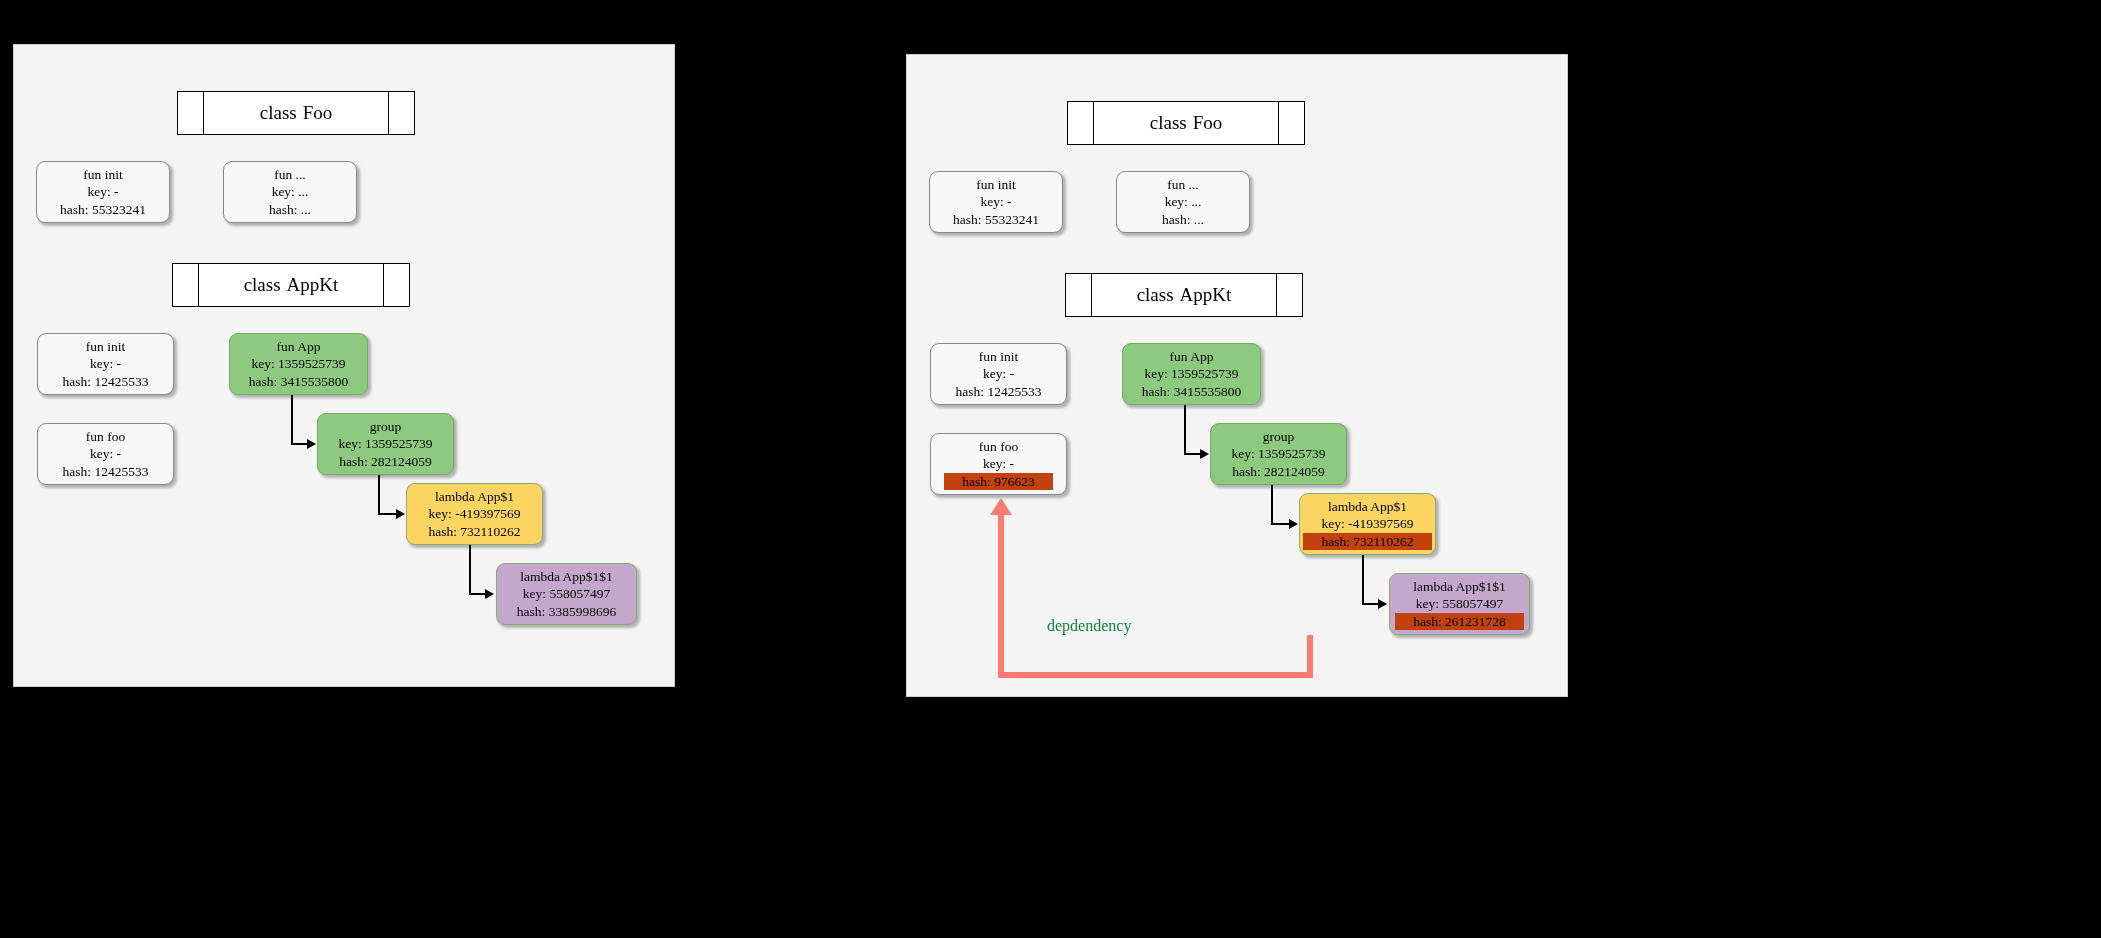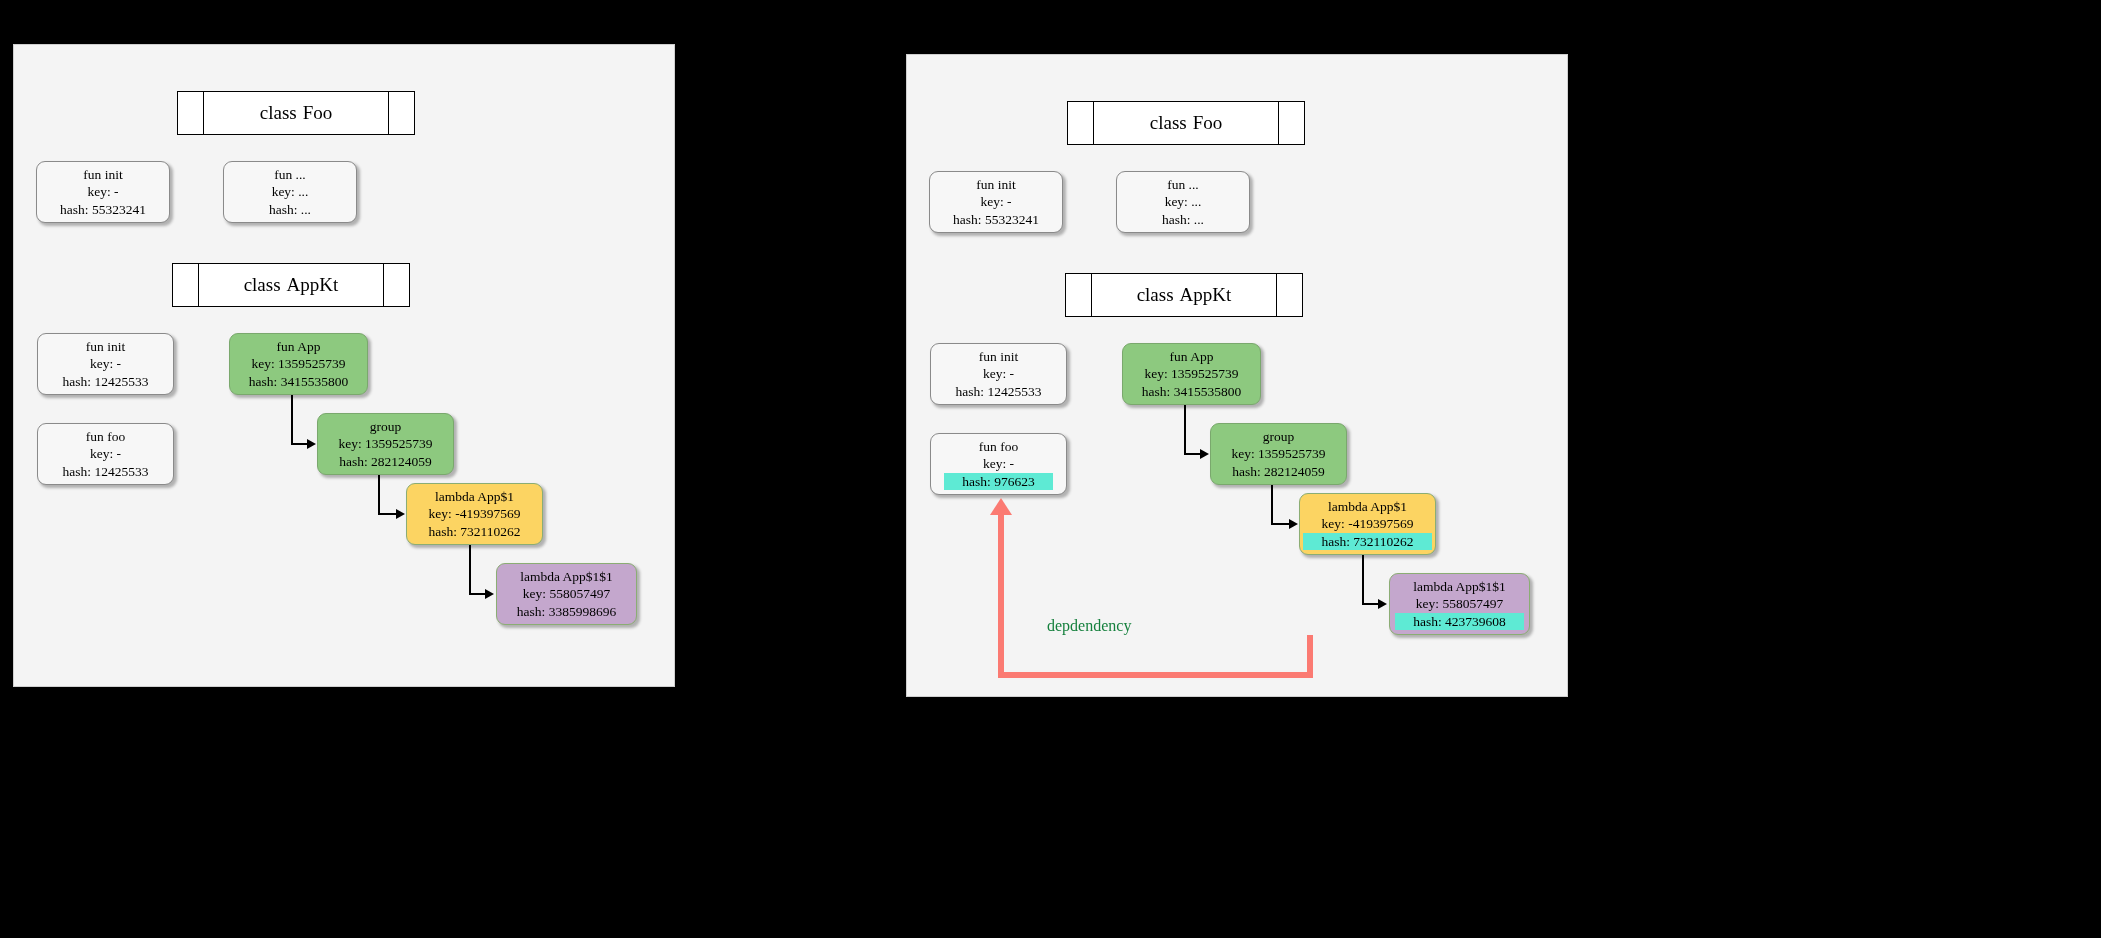--- a/index.html
+++ b/index.html
@@ -71,21 +71,21 @@
     line-height: 1.30;
     color: #000000;
     text-align: center;
     padding: 4px 8px;
   }
   .node .ln { white-space: nowrap; display: block; }
   .node.green  { background: #8dc97f; border-color: #7aa86d; }
   .node.yellow { background: #fcd462; border-color: #8bad74; }
   .node.purple { background: #c4a7cd; border-color: #8bad74; }
   .node .hl {
-    background: #5eead4;
+    background: #c2410c;
     padding: 0 18px;
     display: inline-block;
   }
 
   
   .conn {
     position: absolute;
     background: #000000;
   }
   .conn.v { width: 1.6px; }
@@ -263,21 +263,21 @@
 
     <div class="node yellow" style="left:392px; top:438px; width:137px; height:62px;">
       <span class="ln">lambda App$1</span>
       <span class="ln">key: -419397569</span>
       <span class="ln hl">hash: 732110262</span>
     </div>
 
     <div class="node purple" style="left:482px; top:518px; width:141px; height:62px;">
       <span class="ln">lambda App$1$1</span>
       <span class="ln">key: 558057497</span>
-      <span class="ln hl">hash: 423739608</span>
+      <span class="ln hl">hash: 261231728</span>
     </div>
 
     <div class="conn v" style="left:277px; top:350px; height:49px;"></div>
     <div class="conn h" style="left:277px; top:398px; width:18px;"></div>
     <div class="arrowhead" style="left:293px; top:394px;"></div>
 
     <div class="conn v" style="left:364px; top:430px; height:39px;"></div>
     <div class="conn h" style="left:364px; top:468px; width:19px;"></div>
     <div class="arrowhead" style="left:382px; top:464px;"></div>
 

